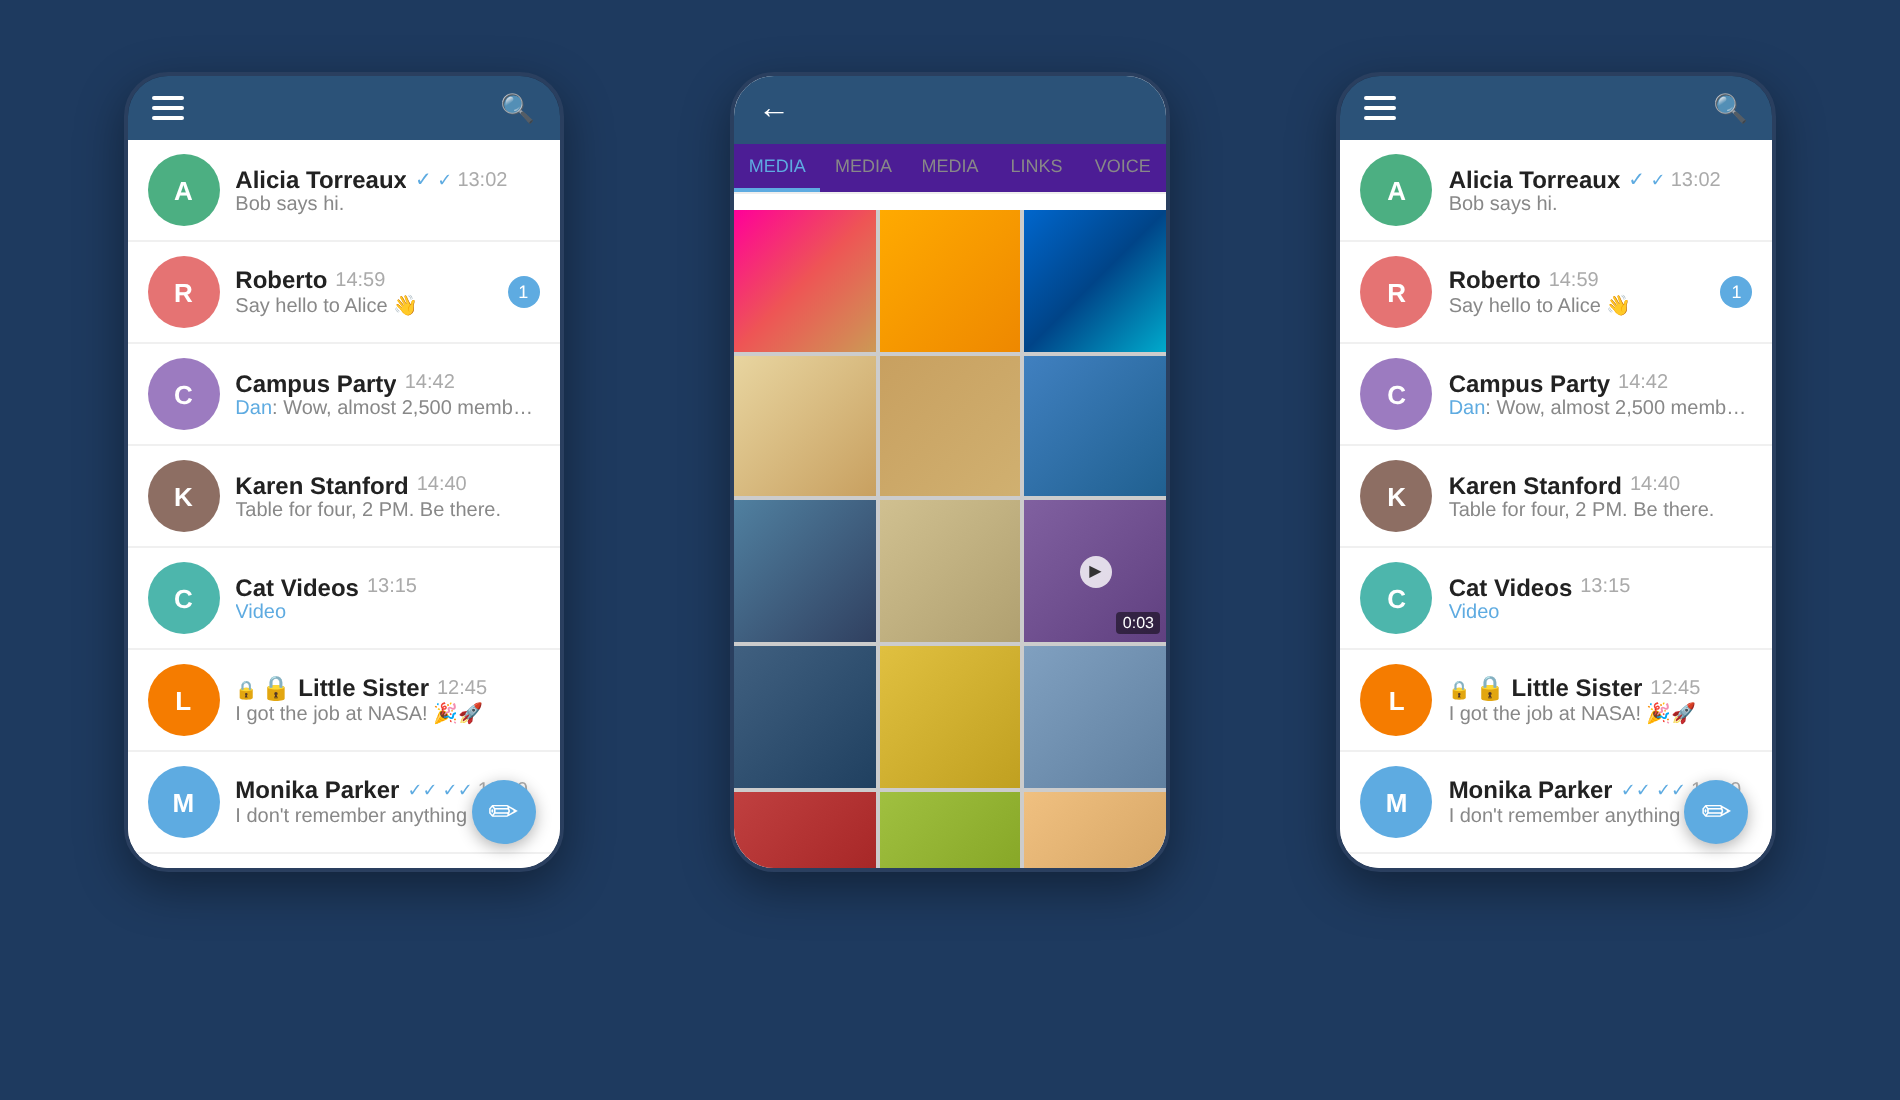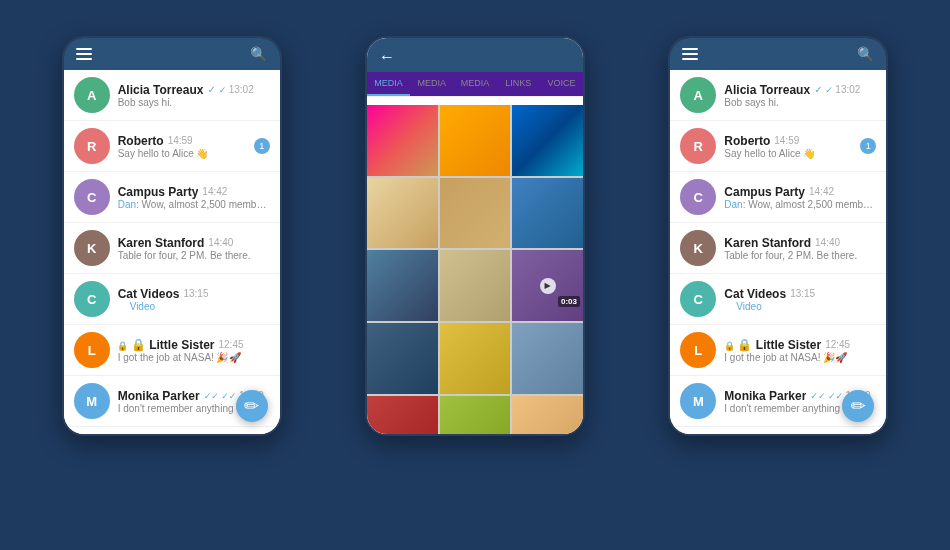--- a/index.html
+++ b/index.html
@@ -166,21 +166,20 @@
       overflow: hidden;
       text-overflow: ellipsis;
     }
 
     .chat-preview .sender {
       color: #5eabe1;
     }
 
     .chat-preview .video-link {
       color: #5eabe1;
-      margin-left: 12px;
     }
 
     .badge {
       background: #5eabe1;
       color: white;
       border-radius: 50%;
       width: 16px;
       height: 16px;
       font-size: 9px;
       display: flex;
@@ -274,28 +273,27 @@
       display: flex;
       align-items: center;
       justify-content: center;
       font-size: 8px;
       color: rgba(255,255,255,0.7);
       position: relative;
     }
 
     .media-cell .duration {
       position: absolute;
-      bottom: 14px;
+      bottom: 4px;
       right: 3px;
       font-size: 8px;
       color: white;
       background: rgba(0,0,0,0.5);
       padding: 1px 3px;
       border-radius: 2px;
-      font-weight: bold;
     }
 
     
     .mc1 { background: linear-gradient(135deg, #f09 0%, #e55 50%, #c95 100%); }
     .mc2 { background: linear-gradient(135deg, #fa0 0%, #e80 100%); }
     .mc3 { background: linear-gradient(135deg, #06c 0%, #048 50%, #0ac 100%); }
     .mc4 { background: linear-gradient(135deg, #e8d5a0 0%, #c8a060 100%); }
     .mc5 { background: linear-gradient(135deg, #c8a060 0%, #d0b070 100%); }
     .mc6 { background: linear-gradient(135deg, #4080c0 0%, #206090 100%); }
     .mc7 { background: linear-gradient(135deg, #5080a0 0%, #304060 100%); }

